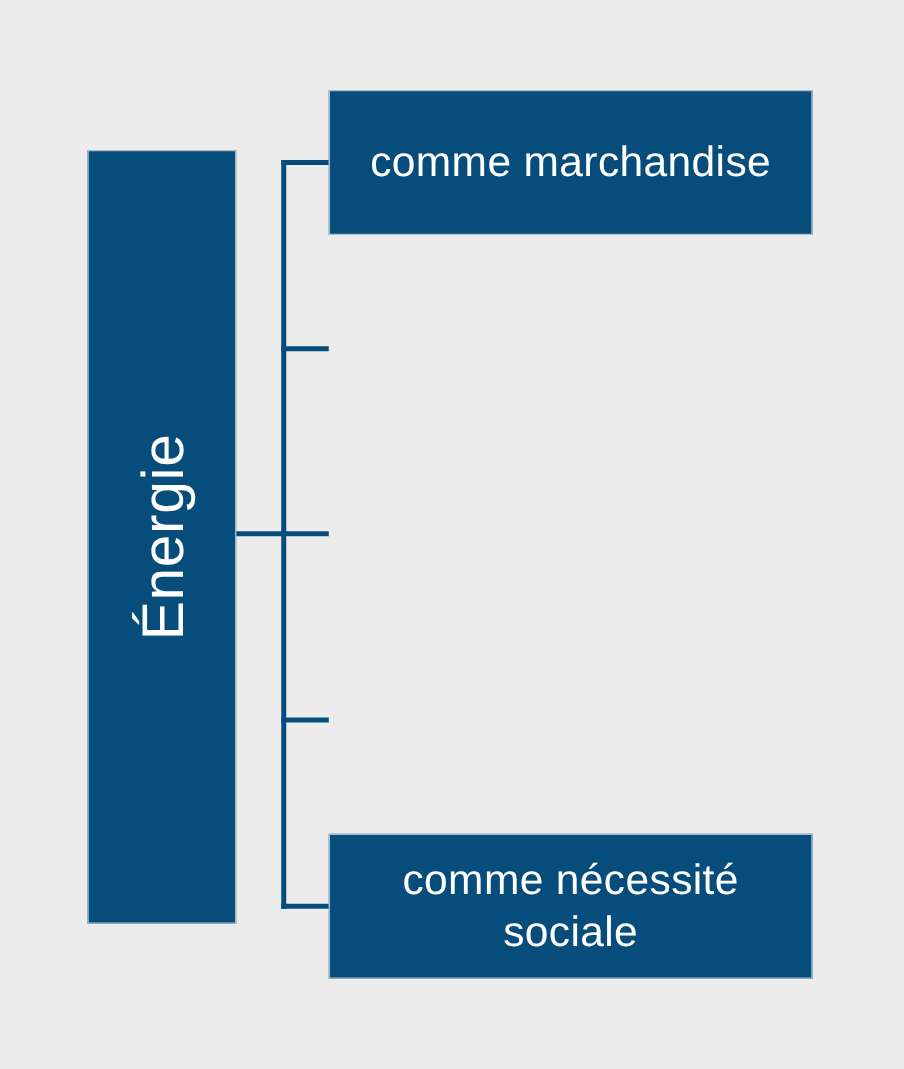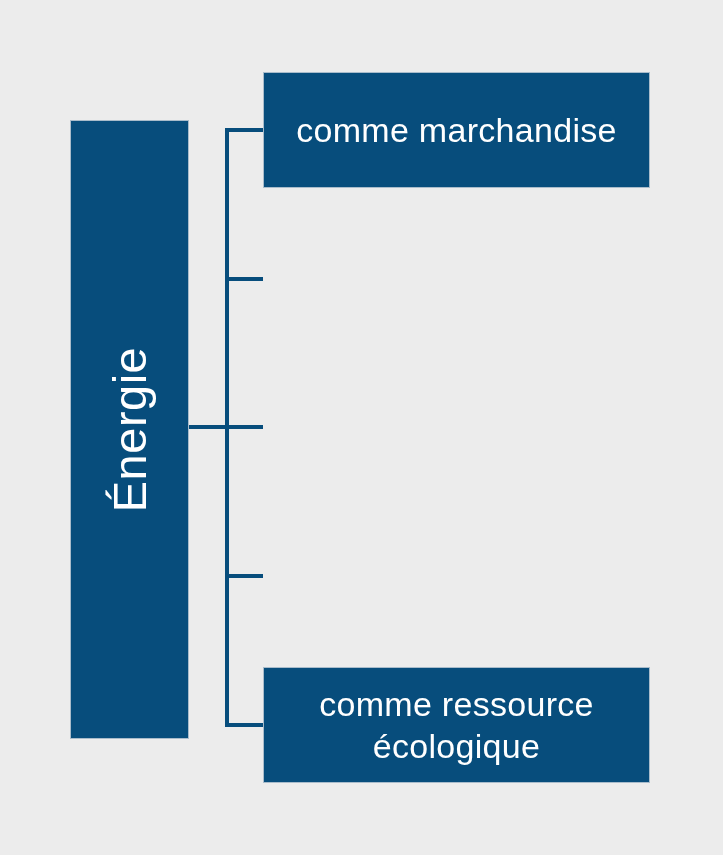--- a/index.html
+++ b/index.html
@@ -91,16 +91,16 @@
   <div class="connector stub stub-3"></div>
   <div class="connector stub stub-4"></div>
   <div class="connector stub stub-5"></div>
 
   <div class="root-node">
     <span class="label">Énergie</span>
   </div>
 
   <div class="branches">
     <div class="branch-node">comme marchandise</div>
-    <div class="branch-node">comme ressource écologique</div>
+    <div class="branch-node">comme nécessité sociale</div>
   </div>
 
 </div>
 
 </body></html>

